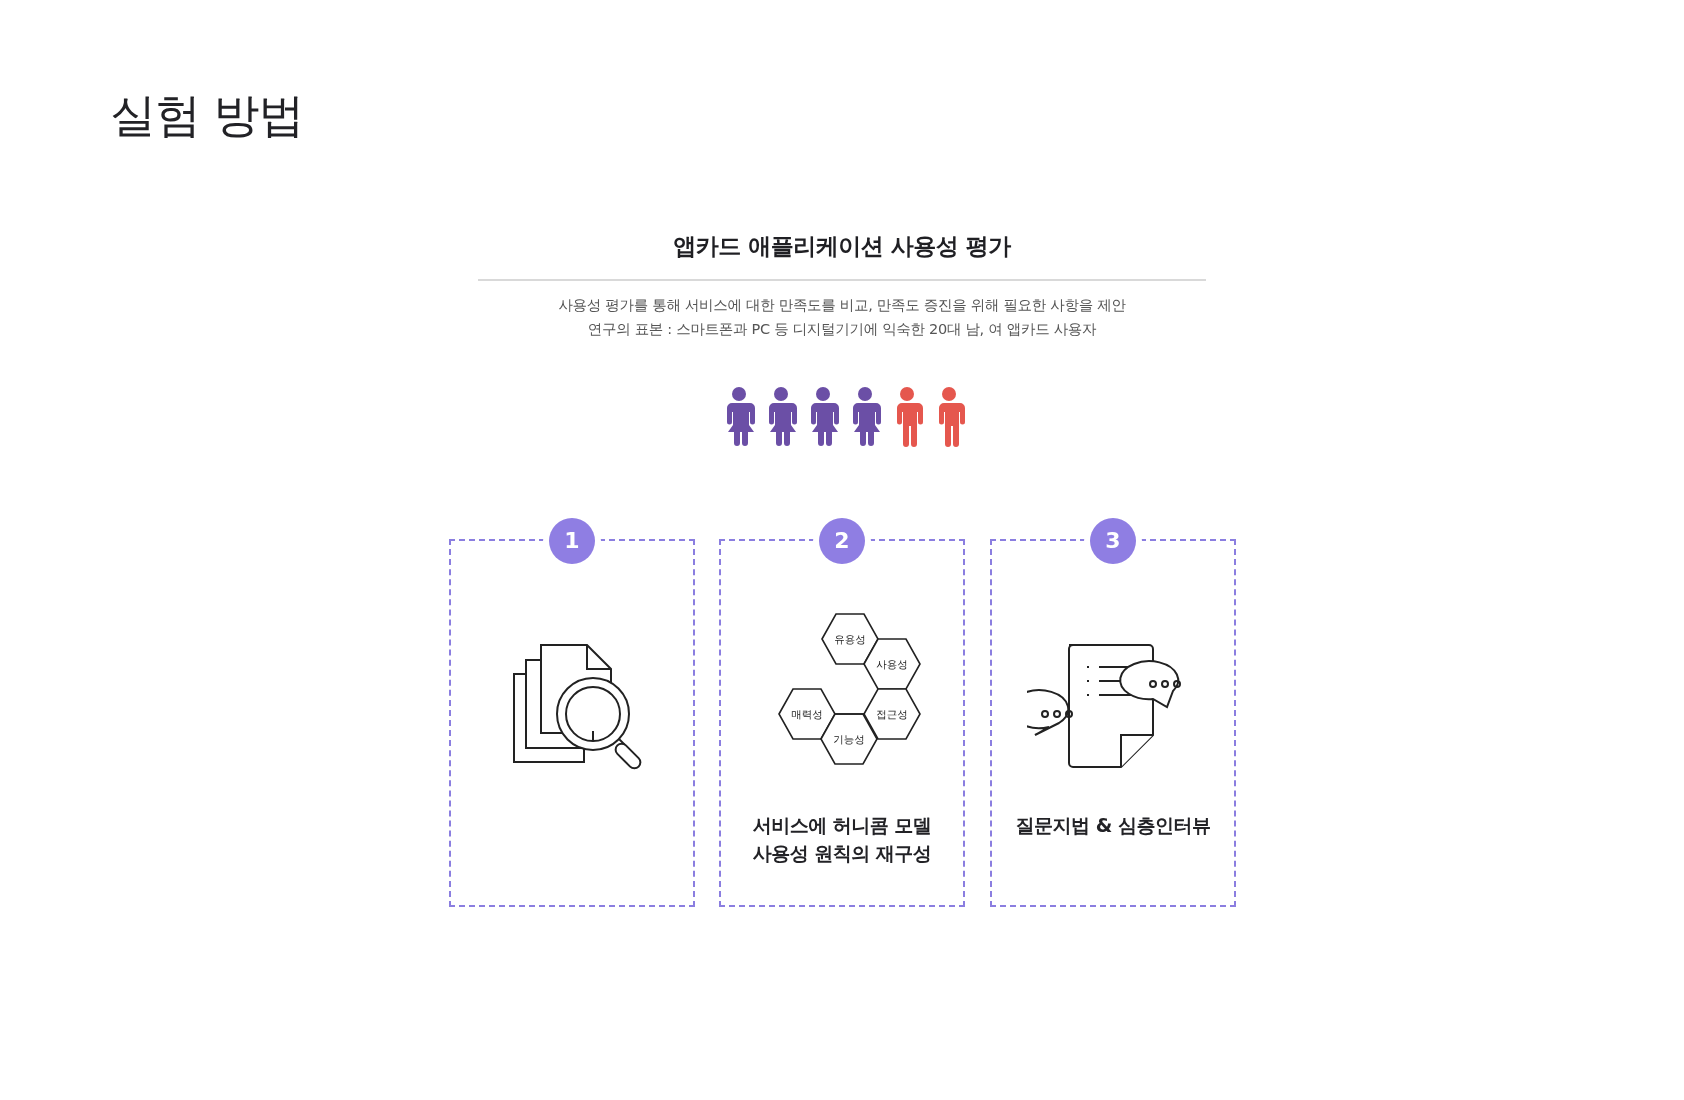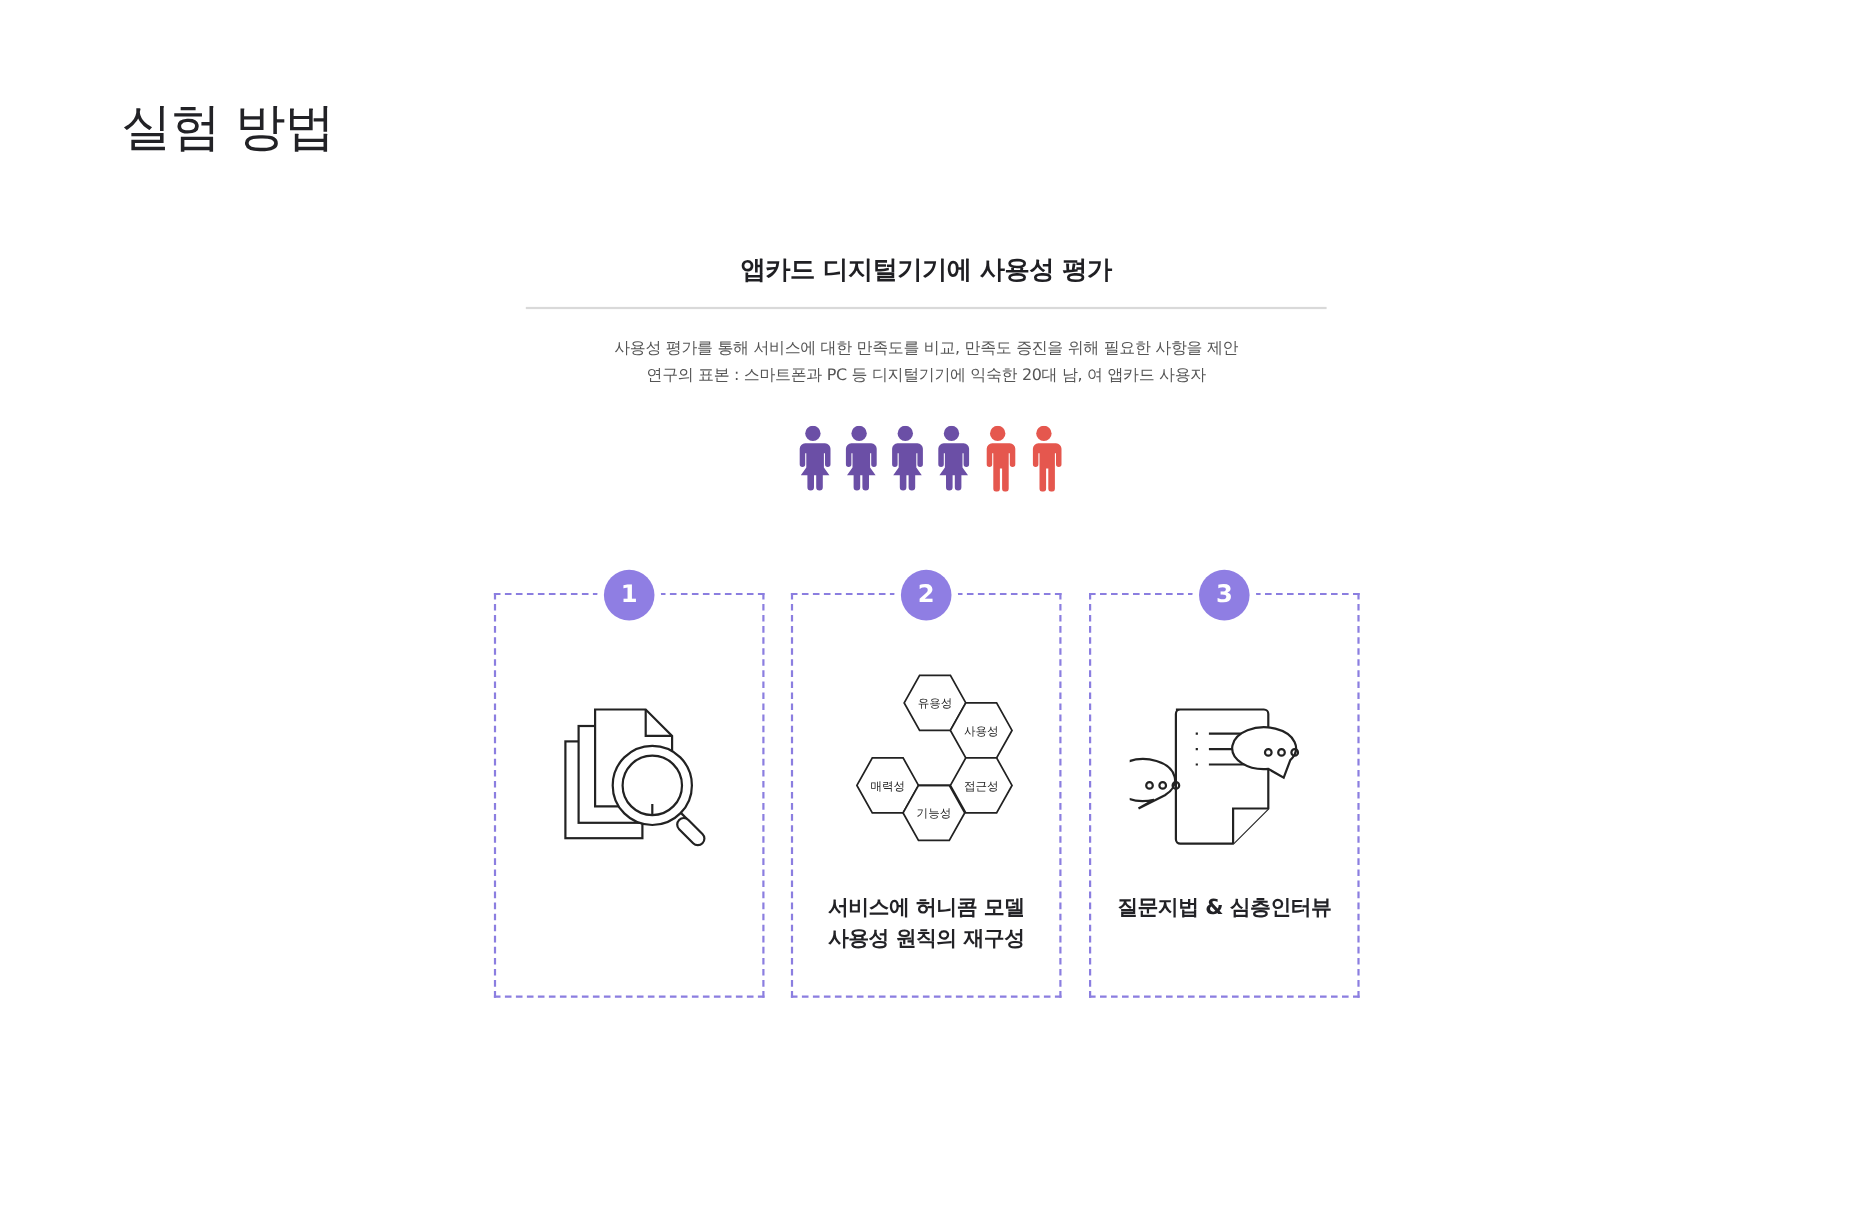--- a/index.html
+++ b/index.html
@@ -17,21 +17,21 @@
     text-align: center;
   }
   .section-title {
     font-size: 23px; font-weight: bold; color: #1f1f23; letter-spacing: -0.5px;
     height: 36px; line-height: 36px;
   }
   .divider {
     margin-top: 15px; height: 2px; background: #d9d9d9; width: 100%;
   }
   .desc {
-    margin-top: 24px; font-size: 14.5px; color: #555; line-height: 24px; letter-spacing: -0.3px;
+    margin-top: 12px; font-size: 14.5px; color: #555; line-height: 24px; letter-spacing: -0.3px;
   }
 
   .people {
     position: absolute; left: 722px; top: 387px; height: 60px;
     display: flex; gap: 8px;
   }
   .person { width: 34px; height: 60px; }
 
   .card {
     position: absolute; top: 539px; width: 246px; height: 368px;
@@ -60,21 +60,21 @@
   .card-label span { display: block; }
 
   .hex-label { font-family: "DejaVu Sans", sans-serif; font-size: 10.5px; fill: #222; }
 </style>
 </head>
 <body>
 
 <h1 class="page-title">실험 방법</h1>
 
 <div class="section">
-  <div class="section-title">앱카드 디지털기기에 사용성 평가</div>
+  <div class="section-title">앱카드 애플리케이션 사용성 평가</div>
   <div class="divider"></div>
   <div class="desc">
     <div>사용성 평가를 통해 서비스에 대한 만족도를 비교, 만족도 증진을 위해 필요한 사항을 제안</div>
     <div>연구의 표본 : 스마트폰과 PC 등 디지털기기에 익숙한 20대 남, 여 앱카드 사용자</div>
   </div>
 </div>
 
 <div class="people">
   <svg class="person" viewBox="0 0 34 60">
     <g fill="#6b4fa6">

